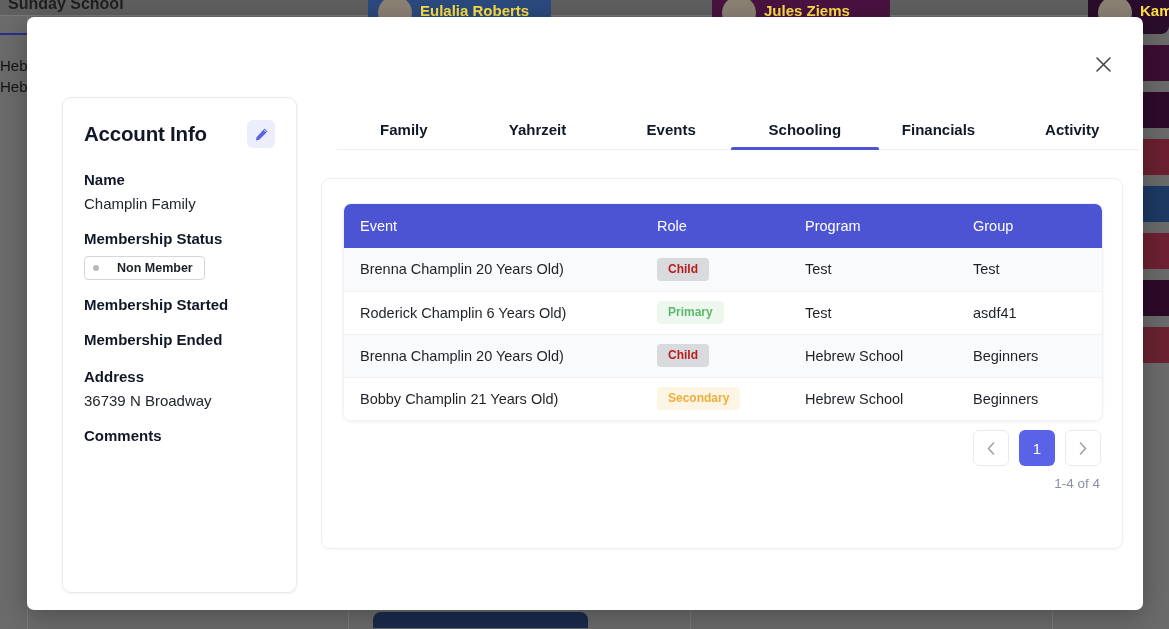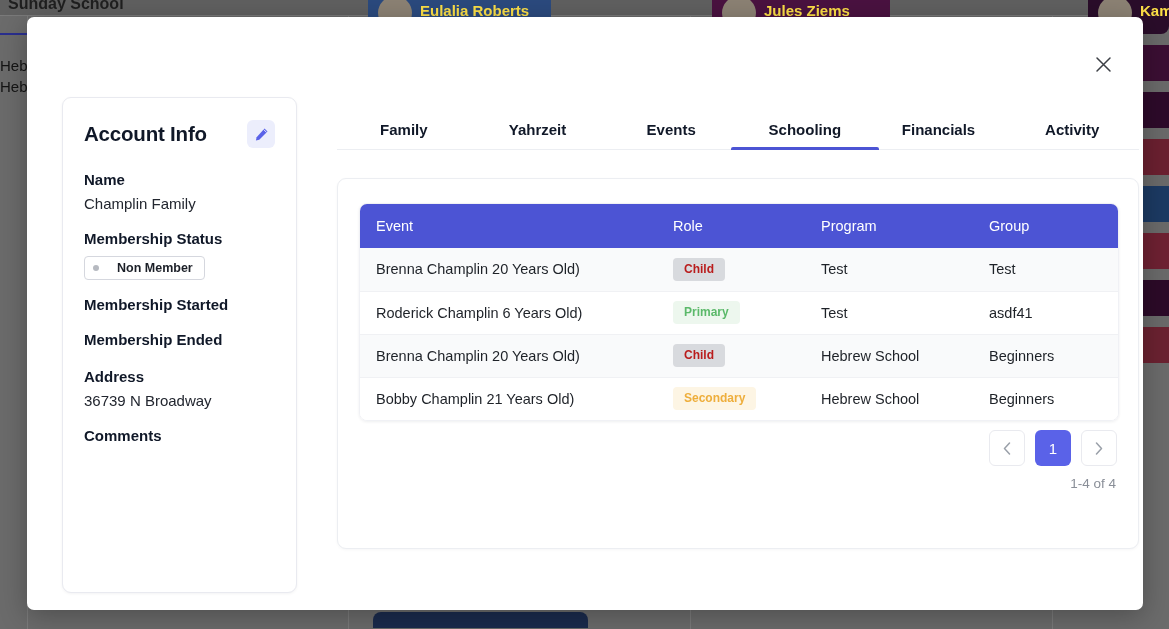--- a/index.html
+++ b/index.html
@@ -151,21 +151,21 @@
   }
   .tab.active { color: #111827; }
   .tab.active::after {
     content: ""; position: absolute; left: 50%; transform: translateX(-50%);
     bottom: -1px; width: 148px; height: 3px; background: #4c54d4;
     border-radius: 2px 2px 0 0;
   }
 
   
   #content-card {
-    position: absolute; left: 310px; top: 161px;
+    position: absolute; left: 294px; top: 161px;
     width: 802px; height: 371px;
     background: #ffffff;
     border: 1px solid #eceef2;
     border-radius: 9px;
     box-shadow: 0 1px 3px rgba(16,24,40,0.04);
   }
 
   #table-wrap {
     position: absolute; left: 21px; top: 24px;
     width: 760px;

